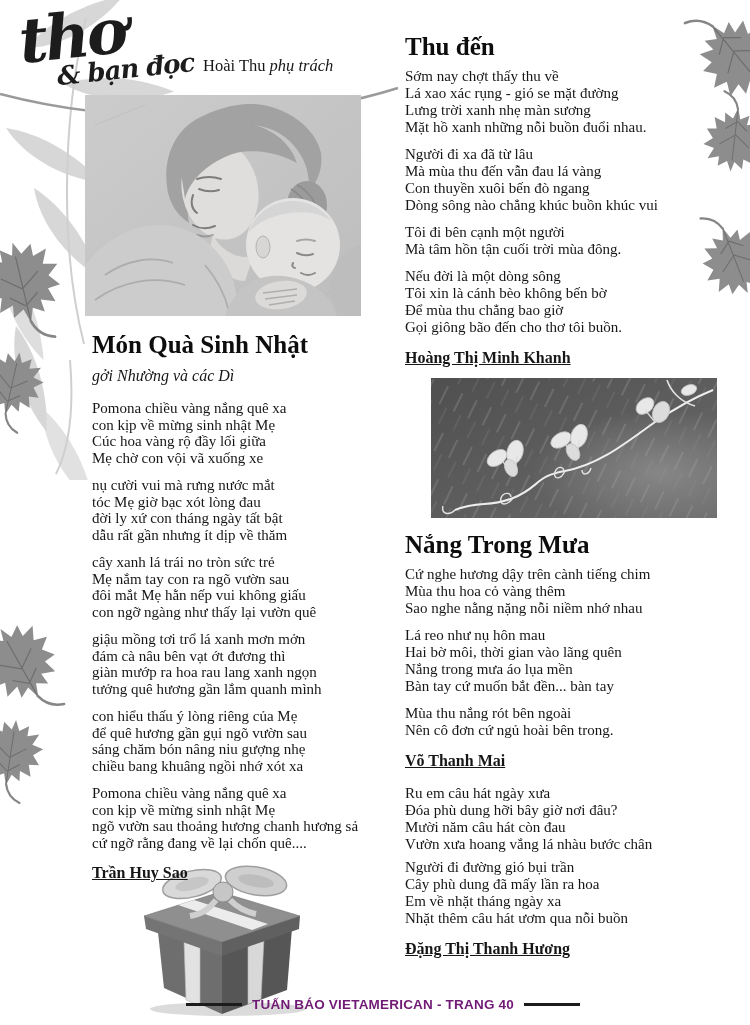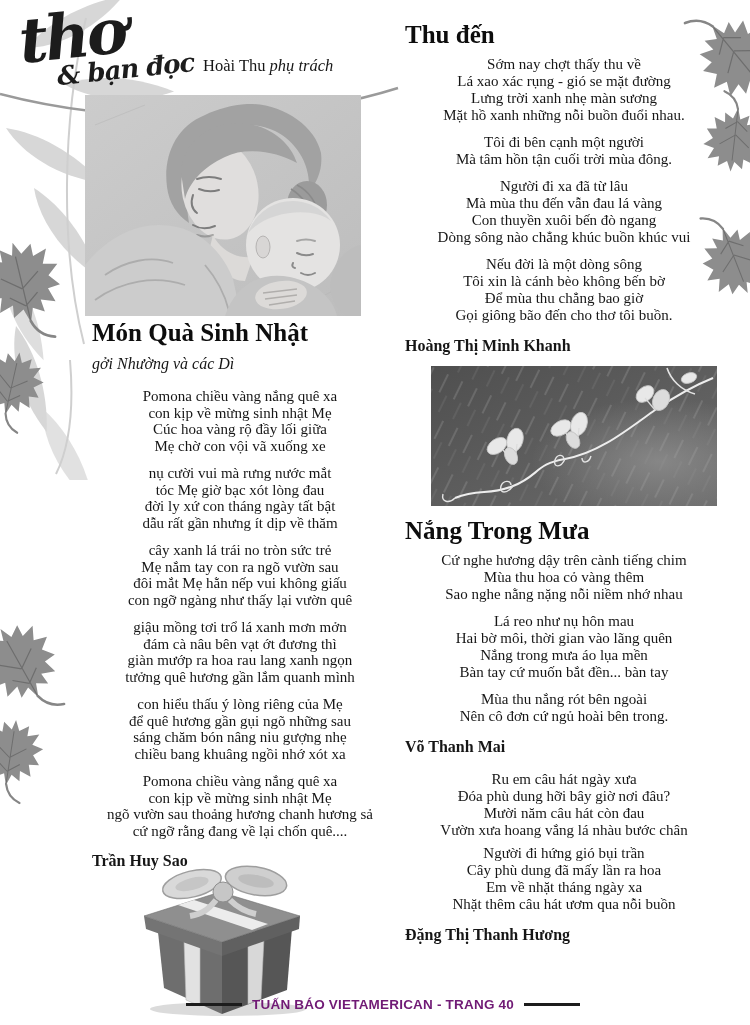--- a/index.html
+++ b/index.html
@@ -9,28 +9,28 @@
   }
   
   .logo{position:absolute;left:20px;top:4px;transform:rotate(-6deg);color:#1c1c1c;z-index:5;}
   .logo-main{font-family:"DejaVu Serif",serif;font-style:italic;font-weight:bold;font-size:62px;line-height:58px;letter-spacing:-3px;}
   .logo-sub{font-family:"DejaVu Serif",serif;font-style:italic;font-weight:bold;font-size:26px;margin:-6px 0 0 34px;letter-spacing:-1px;}
   .editor-line{position:absolute;left:203px;top:44px;font-size:16.5px;z-index:5;white-space:nowrap;margin-top:12px;}
   .editor-role{font-style:italic;}
   
   .col-left{position:absolute;left:92px;top:318px;width:296px;z-index:4;}
   .col-right{position:absolute;left:405px;top:20px;width:318px;z-index:4;}
-  .poem-title{font-size:25px;font-weight:bold;margin:0 0 6px 0;line-height:30px;color:#0d0d0d;}
+  .poem-title{font-size:25px;font-weight:bold;margin:12px 0 6px 0;line-height:30px;color:#0d0d0d;}
   .dedication{font-style:italic;font-size:16px;margin:0 0 14px 0;line-height:20px;}
-  .poem-line{font-size:15px;line-height:17px;white-space:nowrap;text-align:center;}
+  .poem-line{font-size:15px;line-height:17px;white-space:nowrap;}
   .col-left .poem-line{line-height:16.5px;}
   .stanza{margin:0 0 11px 0;}
   .col-right .stanza{margin-bottom:10px;}
   .tight .stanza{margin-bottom:6px;}
-  .author{font-weight:bold;font-size:16px;margin-top:12px;line-height:20px;}
+  .author{font-weight:bold;font-size:16px;margin-top:12px;line-height:20px;text-decoration:underline;}
   .poem{margin:0;}
   .poem + .poem{margin-top:14px;}
   .figure{display:block;margin:10px 0 10px 26px;}
   
   .abs{position:absolute;z-index:1;}
   .art{z-index:2;}
   
   .footer{
     position:absolute;left:0;top:997px;width:100%;display:flex;justify-content:center;
     align-items:center;gap:10px;z-index:6;transform:translateX(8px);
@@ -182,21 +182,21 @@
             <div class="poem-line">con ngỡ ngàng như thấy lại vườn quê</div>
           </div>
           <div class="stanza">
             <div class="poem-line">giậu mồng tơi trổ lá xanh mơn mởn</div>
             <div class="poem-line">đám cà nâu bên vạt ớt đương thì</div>
             <div class="poem-line">giàn mướp ra hoa rau lang xanh ngọn</div>
             <div class="poem-line">tưởng quê hương gần lắm quanh mình</div>
           </div>
           <div class="stanza">
             <div class="poem-line">con hiểu thấu ý lòng riêng của Mẹ</div>
-            <div class="poem-line">để quê hương gần gụi ngõ những sau</div>
+            <div class="poem-line">để quê hương gần gụi ngõ vườn sau</div>
             <div class="poem-line">sáng chăm bón nâng niu gượng nhẹ</div>
             <div class="poem-line">chiều bang khuâng ngồi nhớ xót xa</div>
           </div>
           <div class="stanza">
             <div class="poem-line">Pomona chiều vàng nắng quê xa</div>
             <div class="poem-line">con kịp về mừng sinh nhật Mẹ</div>
             <div class="poem-line">ngõ vườn sau thoảng hương chanh hương sả</div>
             <div class="poem-line">cứ ngỡ rằng đang về lại chốn quê....</div>
           </div>
         </div>
@@ -228,28 +228,28 @@
     <section class="poem">
       <h2 class="poem-title">Thu đến</h2>
       <div class="stanzas">
           <div class="stanza">
             <div class="poem-line">Sớm nay chợt thấy thu về</div>
             <div class="poem-line">Lá xao xác rụng - gió se mặt đường</div>
             <div class="poem-line">Lưng trời xanh nhẹ màn sương</div>
             <div class="poem-line">Mặt hồ xanh những nỗi buồn đuổi nhau.</div>
           </div>
           <div class="stanza">
-            <div class="poem-line">Tôi đi bên cạnh một người</div>
-            <div class="poem-line">Mà tâm hồn tận cuối trời mùa đông.</div>
-          </div>
-          <div class="stanza">
             <div class="poem-line">Người đi xa đã từ lâu</div>
             <div class="poem-line">Mà mùa thu đến vẫn đau lá vàng</div>
             <div class="poem-line">Con thuyền xuôi bến đò ngang</div>
             <div class="poem-line">Dòng sông nào chẳng khúc buồn khúc vui</div>
+          </div>
+          <div class="stanza">
+            <div class="poem-line">Tôi đi bên cạnh một người</div>
+            <div class="poem-line">Mà tâm hồn tận cuối trời mùa đông.</div>
           </div>
           <div class="stanza">
             <div class="poem-line">Nếu đời là một dòng sông</div>
             <div class="poem-line">Tôi xin là cánh bèo không bến bờ</div>
             <div class="poem-line">Để mùa thu chẳng bao giờ</div>
             <div class="poem-line">Gọi giông bão đến cho thơ tôi buồn.</div>
           </div>
         </div>
       <div class="author">Hoàng Thị Minh Khanh</div>
     </section>
@@ -320,21 +320,21 @@
 
     <section class="poem tight">
       <div class="stanzas">
           <div class="stanza">
             <div class="poem-line">Ru em câu hát ngày xưa</div>
             <div class="poem-line">Đóa phù dung hỡi bây giờ nơi đâu?</div>
             <div class="poem-line">Mười năm câu hát còn đau</div>
             <div class="poem-line">Vườn xưa hoang vắng lá nhàu bước chân</div>
           </div>
           <div class="stanza">
-            <div class="poem-line">Người đi hứng gió bụi trần</div>
+            <div class="poem-line">Người đi đường gió bụi trần</div>
             <div class="poem-line">Cây phù dung đã mấy lần ra hoa</div>
             <div class="poem-line">Em về nhặt tháng ngày xa</div>
             <div class="poem-line">Nhặt thêm câu hát ươm qua nỗi buồn</div>
           </div>
         </div>
       <div class="author">Đặng Thị Thanh Hương</div>
     </section>
 
   </div>
 

